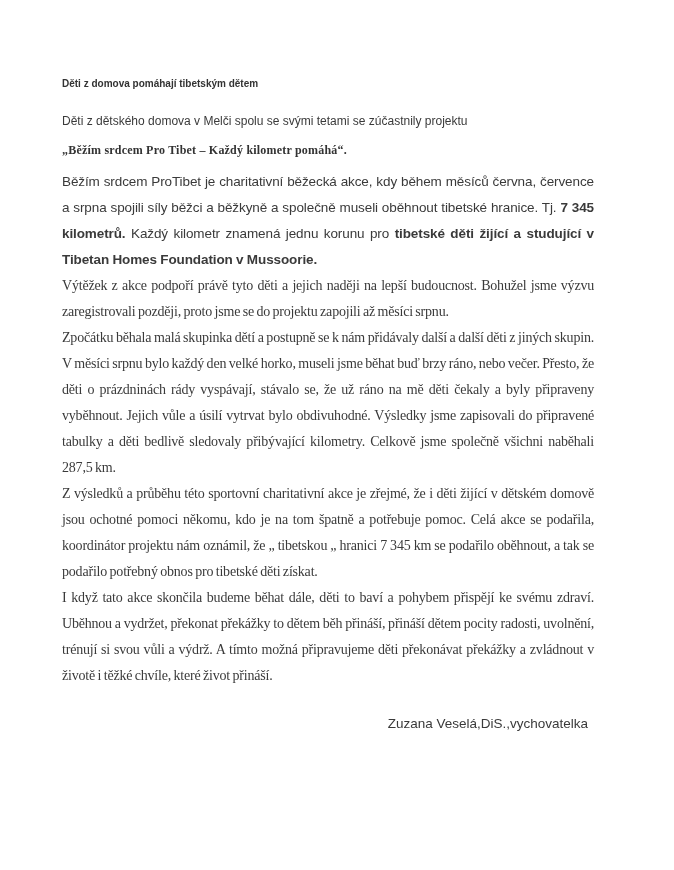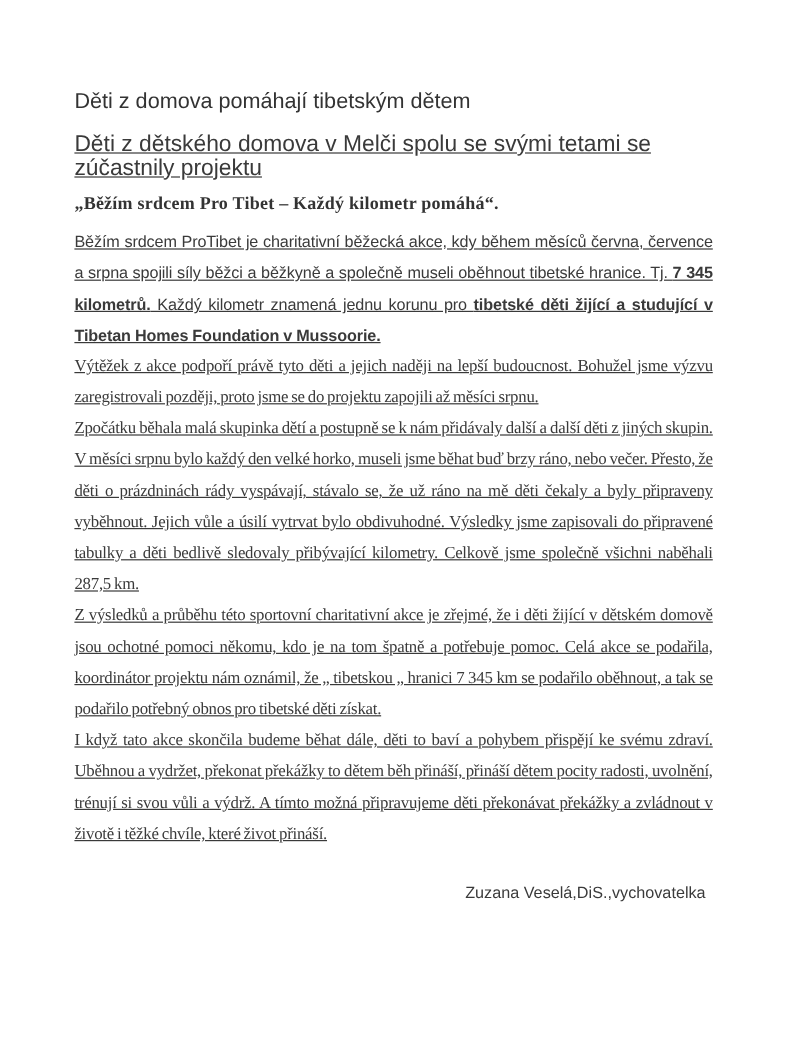--- a/index.html
+++ b/index.html
@@ -12,47 +12,45 @@
     width: 674px;
     height: 870px;
     background: #ffffff;
     box-sizing: border-box;
     padding: 74px 80px 0 62px;
     overflow: hidden;
     color: #3a3a3a;
   }
   .doc-title {
     font-family: "Liberation Sans", sans-serif;
-    font-size: 18px;
-    font-weight: normal;
+    font-size: 10px;
+    font-weight: bold;
     color: #333333;
     margin: 0 0 14px 0;
     line-height: 20px;
   }
   .intro-line {
     font-family: "Liberation Sans", sans-serif;
-    font-size: 19px;
+    font-size: 12px;
     margin: 17px 0 8px 0;
     line-height: 20px;
-    text-decoration: underline;
   }
   .slogan {
     font-family: "Liberation Serif", serif;
-    font-size: 15px;
+    font-size: 12px;
     font-weight: bold;
     color: #333333;
     margin: 0 0 8px 0;
     line-height: 22px;
     letter-spacing: 0.2px;
   }
   p.body {
     margin: 0;
     line-height: 26px;
     text-align: justify;
-    text-decoration: underline;
   }
   .sans-body {
     font-family: "Liberation Sans", sans-serif;
     font-size: 13.5px;
     letter-spacing: -0.1px;
     word-spacing: -0.3px;
   }
   .serif-body {
     font-family: "Liberation Serif", serif;
     font-size: 14px;

